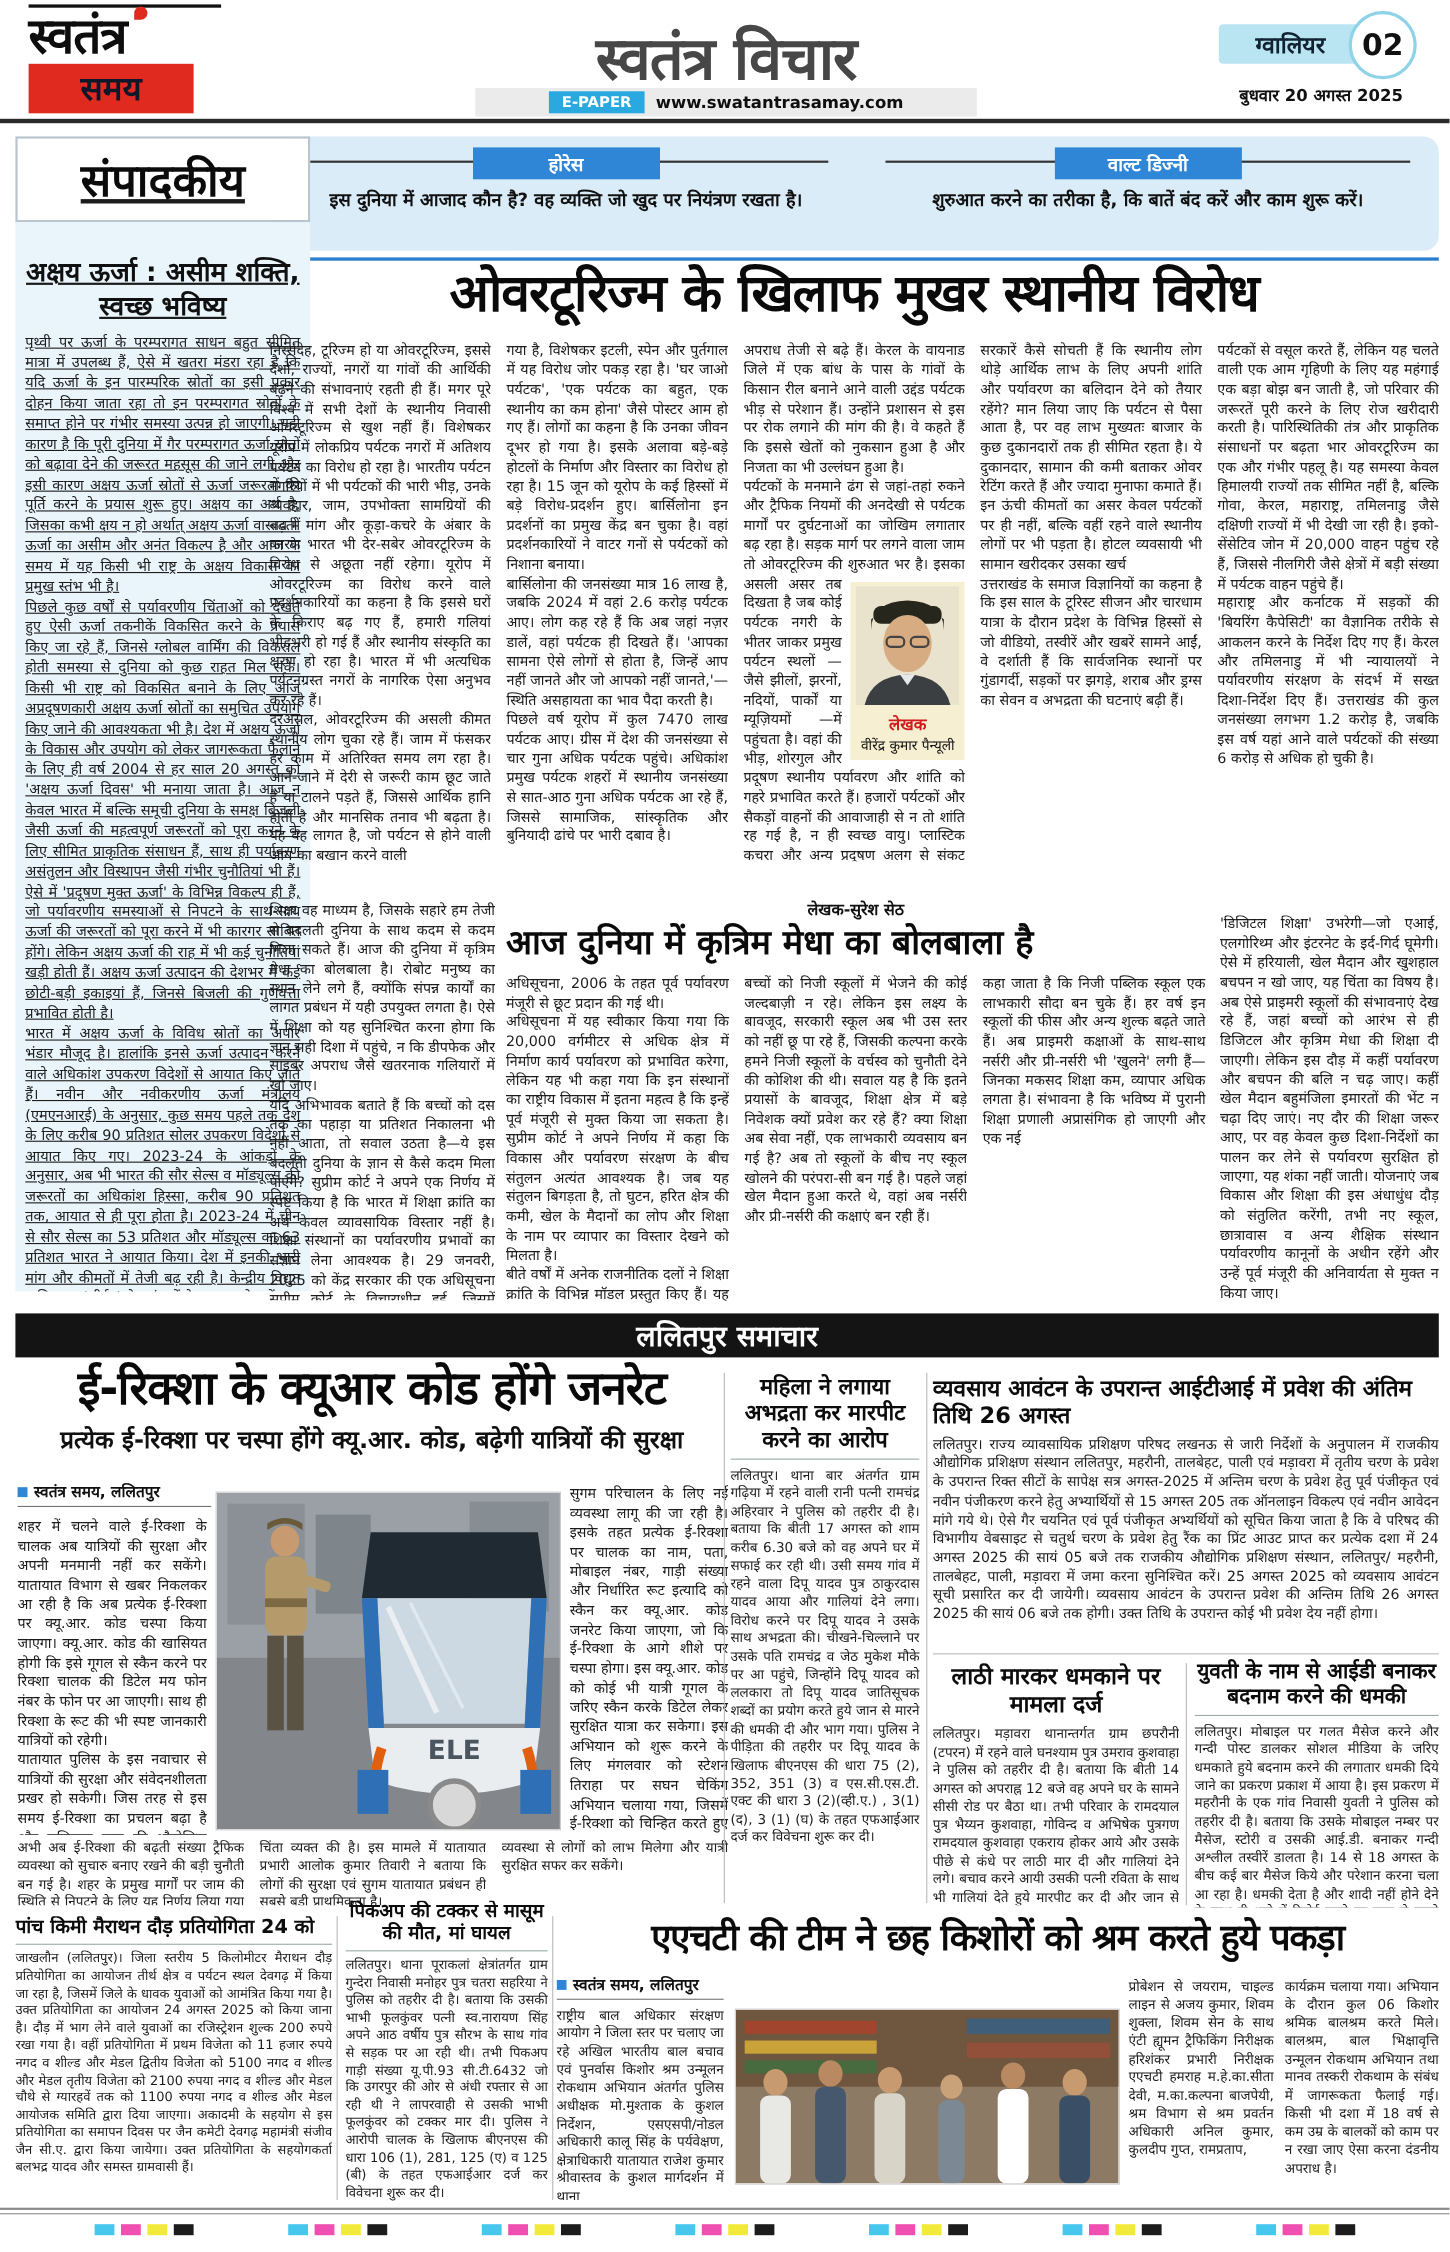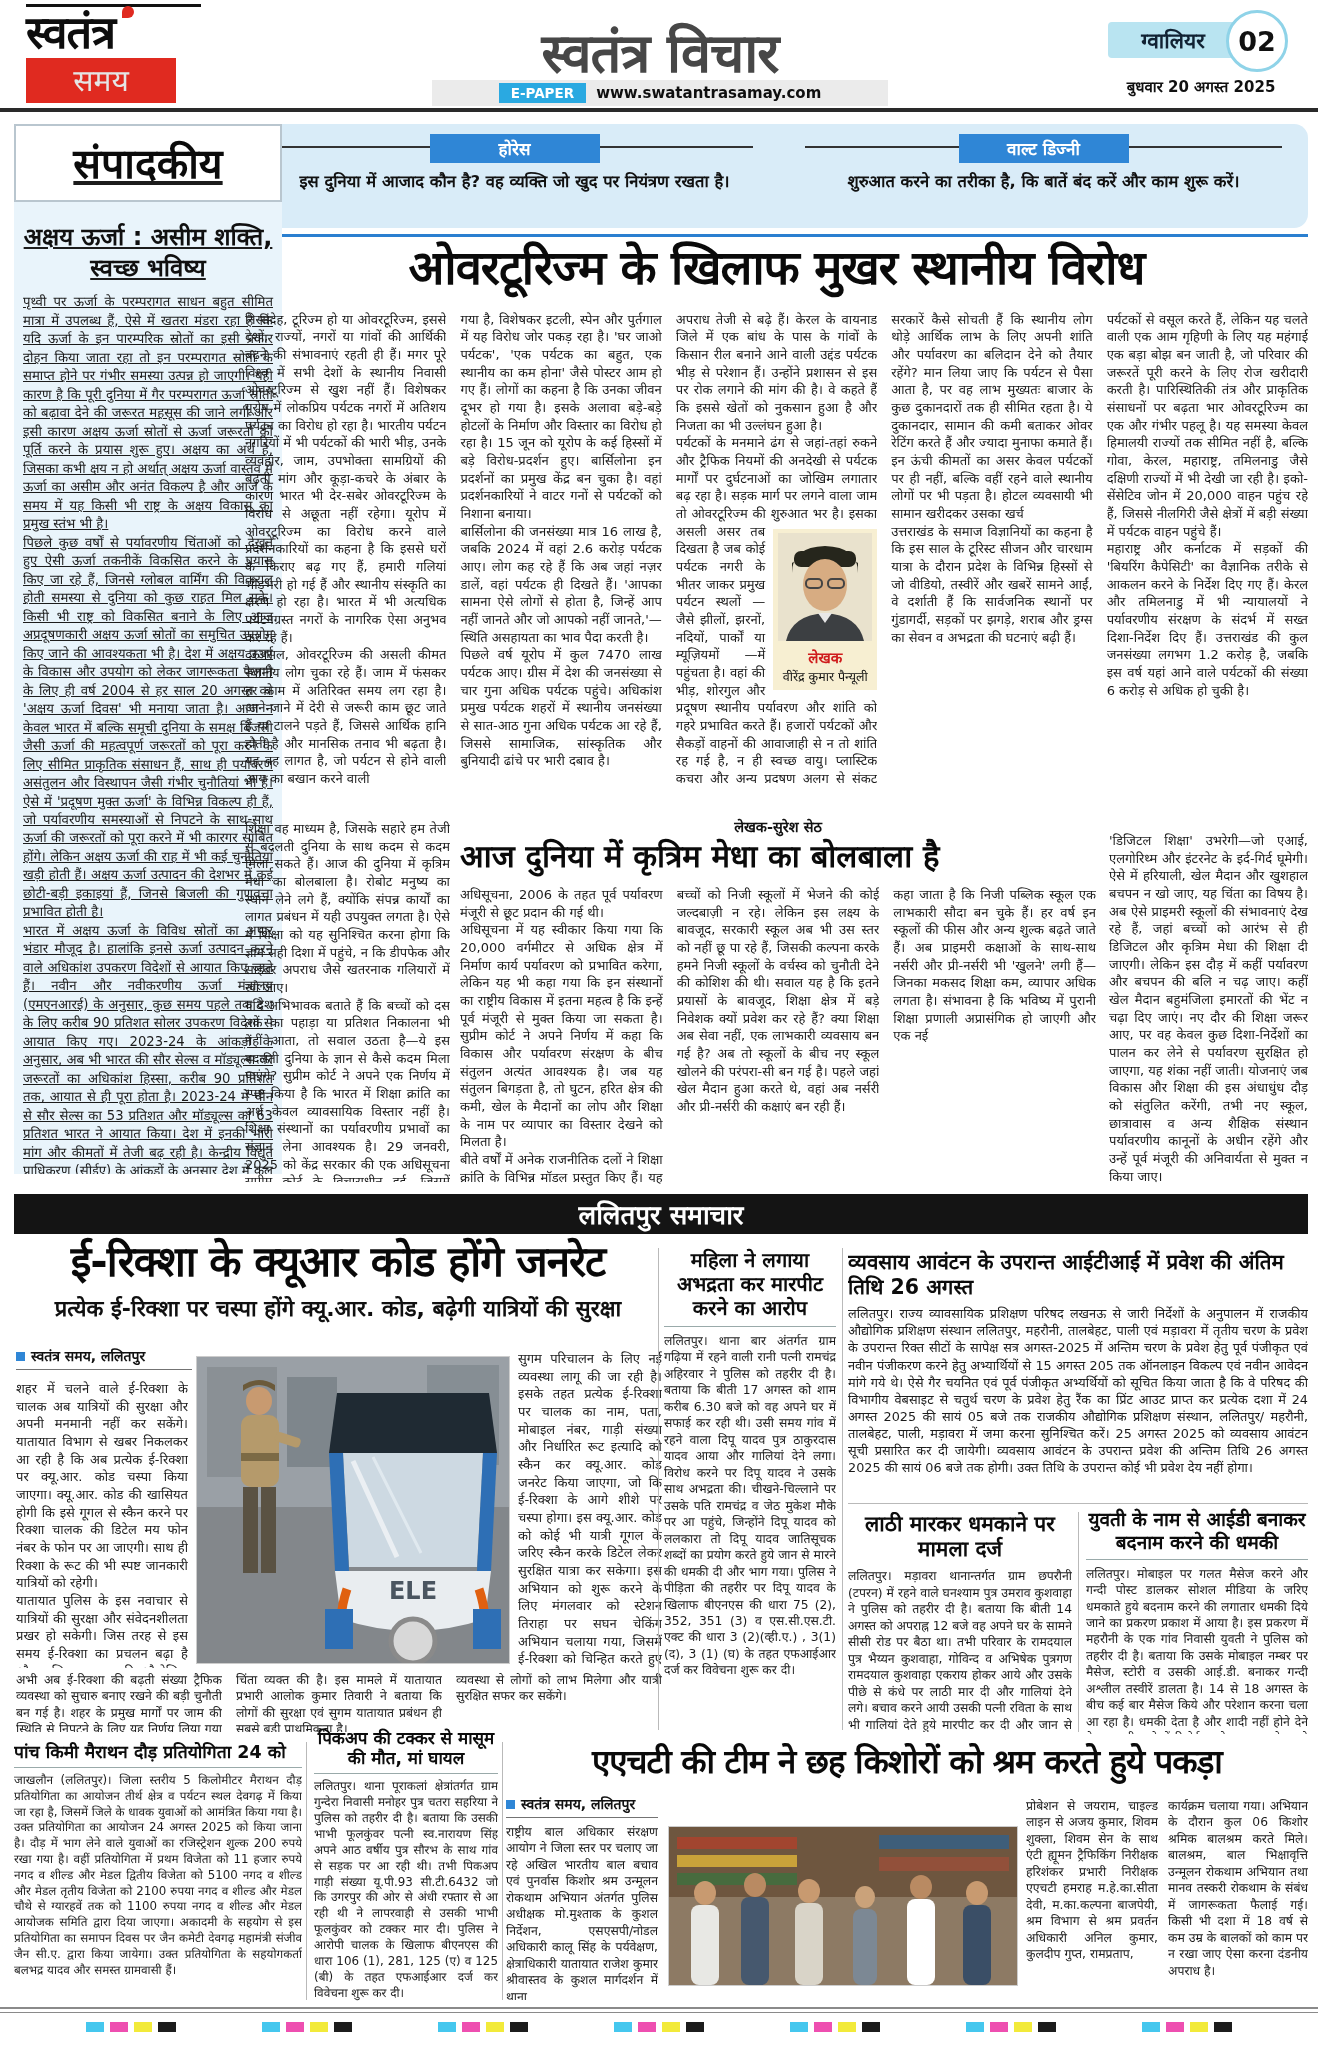--- a/index.html
+++ b/index.html
@@ -8,21 +8,21 @@
   .just{text-align:justify;}
   .pre{white-space:pre-line;}
   .body-txt{font-size:13px;line-height:1.36;color:#1b1b1b;}
   .small-txt{font-size:12.3px;line-height:1.34;}
 
   
   .header{position:absolute;left:0;top:0;width:1318px;height:108px;border-bottom:4px solid #2a2a2a;background:#fff;}
   .logo{position:absolute;left:26px;top:4px;width:175px;}
   .logo-top{font-size:45px;font-weight:800;color:#0d0d0d;line-height:1.05;border-top:3px solid #111;padding-top:2px;letter-spacing:-1px;}
   .logo-dot{position:absolute;left:96px;top:2px;width:12px;height:12px;border-radius:50% 50% 50% 0;background:var(--masthead_red,#e02a20);}
-  .logo-bottom{margin-top:2px;background:var(--masthead_red,#e02a20);color:#e5e5e5;font-size:30px;font-weight:400;text-align:center;width:150px;padding:1px 0 3px;}
+  .logo-bottom{margin-top:2px;background:var(--masthead_red,#e02a20);color:#0f172a;font-size:30px;font-weight:700;text-align:center;width:150px;padding:1px 0 3px;}
   .paper-title{position:absolute;left:300px;top:14px;width:720px;text-align:center;font-size:54px;font-weight:800;color:#474747;letter-spacing:-1px;}
   .epaper-bar{position:absolute;left:432px;top:80px;width:456px;height:26px;background:#ebebeb;display:flex;align-items:center;justify-content:center;gap:10px;}
   .epaper-badge{background:#2aa9e1;color:#fff;font-weight:bold;font-size:13.5px;padding:2px 12px;}
   .site{font-weight:bold;font-size:15px;color:#0f0f0f;}
   .city-badge{position:absolute;left:1108px;top:22px;width:130px;height:36px;background:#b9e4f1;color:#123;
               font-size:21px;font-weight:800;display:flex;align-items:center;justify-content:center;border-radius:4px;}
   .page-circle{position:absolute;left:1226px;top:10px;width:56px;height:56px;border-radius:50%;background:#fff;
                border:3px solid #8fd3e8;display:flex;align-items:center;justify-content:center;font-size:27px;font-weight:800;color:#111;}
   .date-line{position:absolute;left:1096px;top:76px;width:210px;text-align:center;font-size:15px;font-weight:800;color:#111;}
 
@@ -32,21 +32,21 @@
   .q-line{position:absolute;left:26px;right:26px;top:22px;border-bottom:2px solid #333;}
   .q-label{position:relative;margin:6px auto 0;width:170px;background:var(--accent_blue,#2f86d6);color:#fff;
            text-align:center;font-weight:800;font-size:17px;padding:3px 0;}
   .q-text{text-align:center;font-weight:800;font-size:16.5px;margin-top:8px;line-height:1.3;color:#111;}
   .blue-rule{position:absolute;left:250px;top:234px;width:1058px;height:3px;background:#2a7fd0;}
 
   
   .edit-col{position:absolute;left:14px;top:124px;width:268px;height:1058px;text-decoration:underline;}
   .edit-head-box{border:2px solid #b9c6cf;background:#fff;text-align:center;font-size:41px;font-weight:800;color:#0b0b0b;padding:8px 0 10px;}
   .edit-body{background:var(--edit_bg,#e9f4fb);padding:10px 9px 0;height:972px;box-sizing:border-box;overflow:hidden;}
-  .edit-title{text-align:center;font-size:24px;line-height:1.28;font-weight:700;color:#101010;margin:10px 0 10px;}
+  .edit-title{text-align:center;font-size:24px;line-height:1.28;font-weight:700;color:#101010;margin:20px 0 10px;}
   .edit-text{font-size:13.2px;line-height:1.4;}
 
   
   .main-art{position:absolute;left:245px;top:242px;width:1063px;}
   .main-headline{font-size:47px;font-weight:800;text-align:center;line-height:1.12;color:#0a0a0a;letter-spacing:-1px;}
   .main-cols{margin-top:16px;display:flex;gap:14px;height:472px;overflow:hidden;}
   .main-cols .c{flex:1;overflow:hidden;}
   .author-float{float:right;width:104px;background:#f7efd2;padding:4px 4px 6px;margin:6px 0 4px 8px;text-align:center;box-sizing:border-box;}
   .author-label{color:#cf1c1c;font-weight:800;font-size:15px;margin-top:3px;}
   .author-name{font-weight:400;font-size:12.5px;color:#111;line-height:1.2;}

